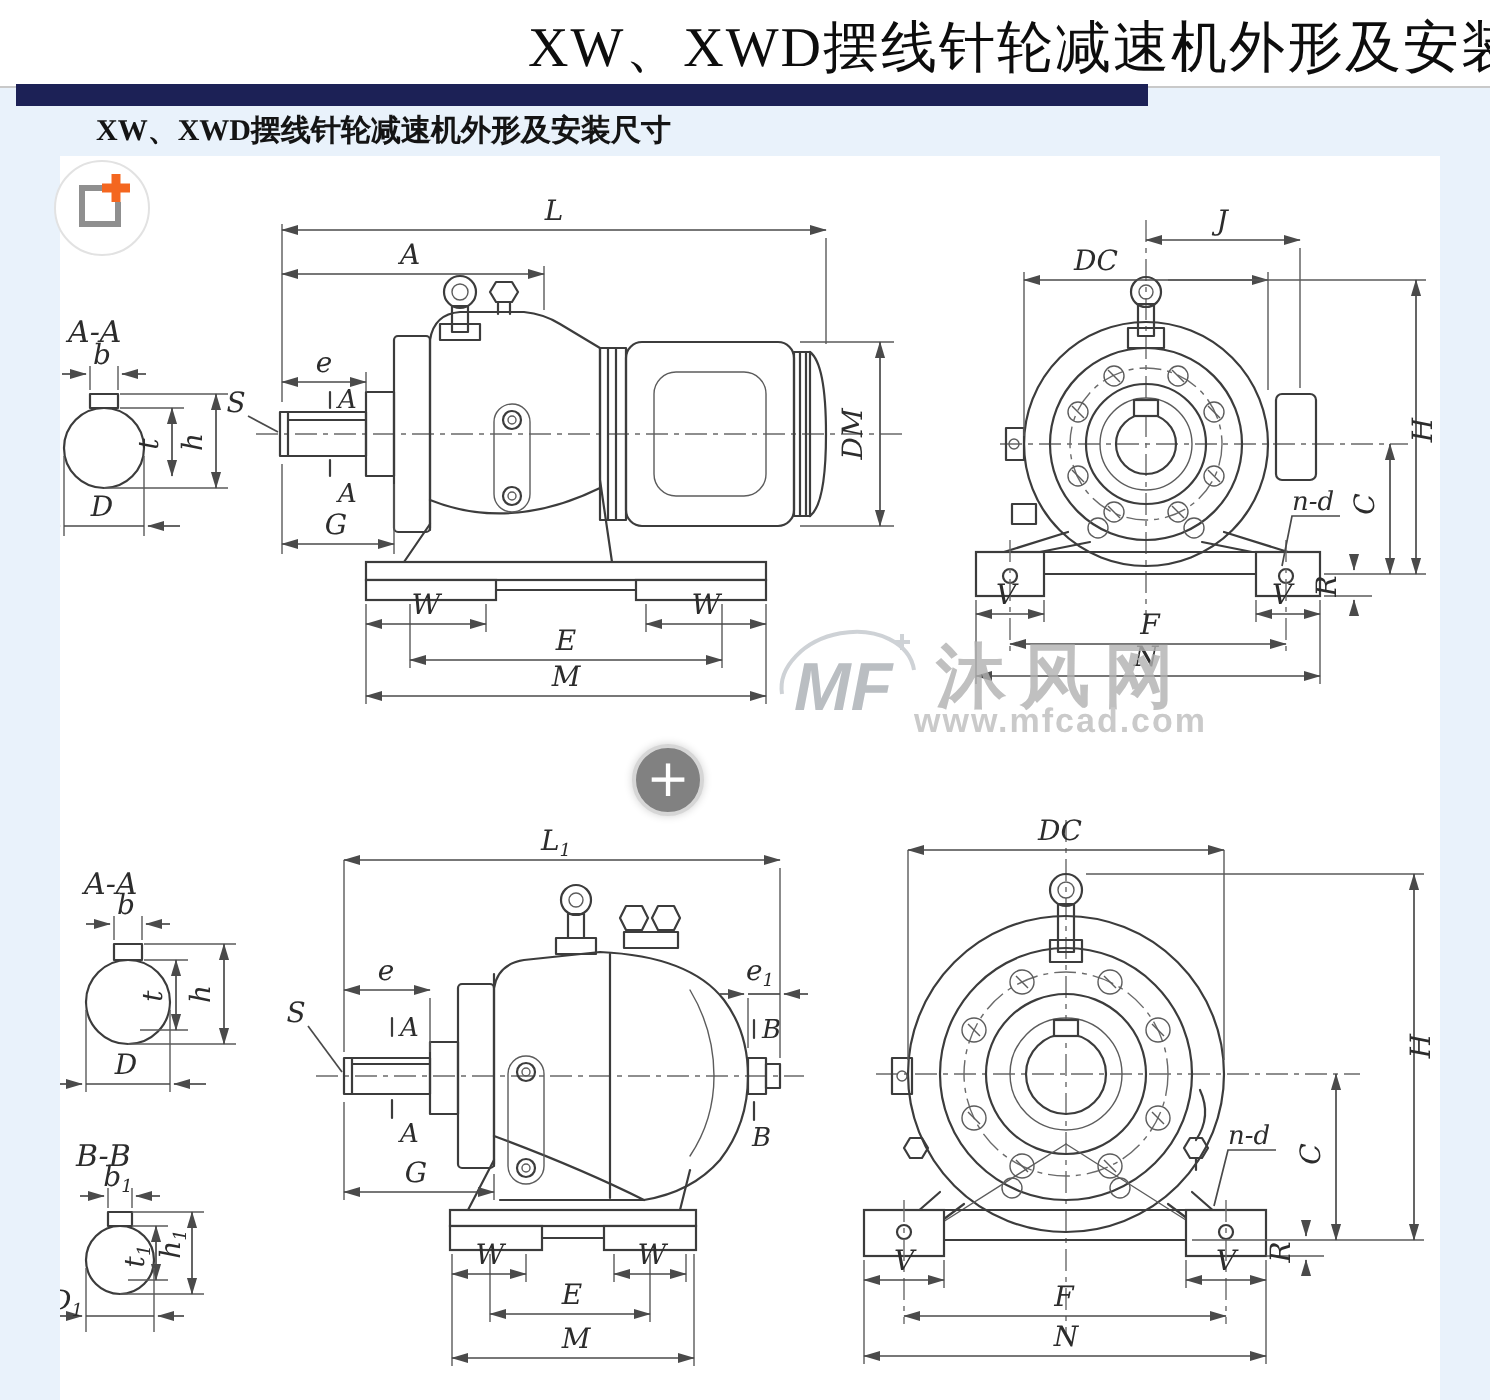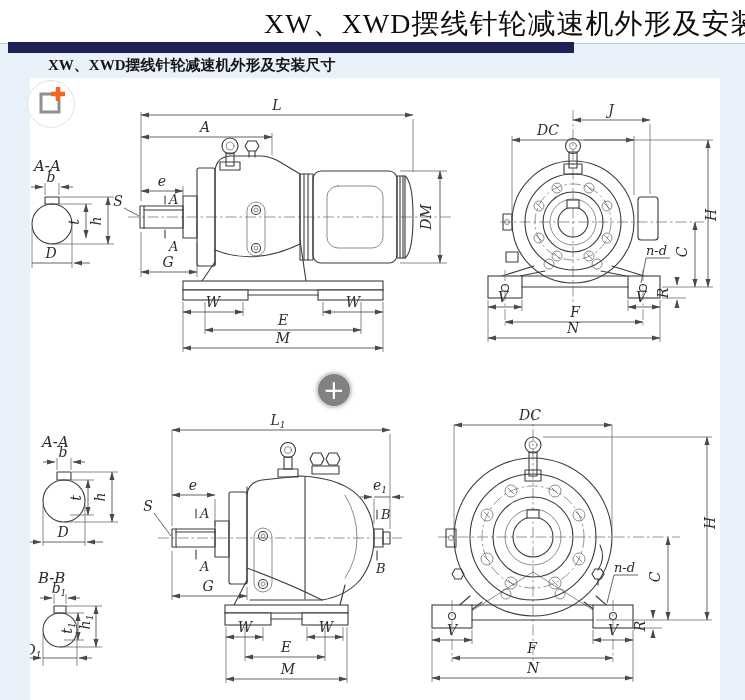--- a/index.html
+++ b/index.html
@@ -527,15 +527,25 @@
 </svg>
 
   <div class="enlarge">
     <svg width="46" height="46" viewBox="0 0 46 46">
       <path d="M27,13 L13,13 L13,31 L31,31 L31,20" fill="none" stroke="#8f8f8f" stroke-width="3"></path>
       <line x1="30" y1="6" x2="30" y2="20" stroke="#f4661f" stroke-width="4.5"></line>
       <line x1="23" y1="13" x2="37" y2="13" stroke="#f4661f" stroke-width="4.5"></line>
     </svg>
   </div>
 
+  <div class="watermark">
+    <svg width="80" height="56" viewBox="0 0 80 56">
+      <path d="M6,34 A30,22 -12 1 1 72,22" fill="none" stroke="#c3c7cc" stroke-width="2"></path>
+      <text x="12" y="42" font-family="Liberation Sans, sans-serif" font-style="italic" font-weight="bold" font-size="34" fill="#a9aeb4">MF</text>
+      <line x1="66" y1="4" x2="66" y2="12" stroke="#c3c7cc" stroke-width="2"></line>
+      <line x1="62" y1="8" x2="70" y2="8" stroke="#c3c7cc" stroke-width="2"></line>
+    </svg>
+    <div class="wm-name">沐风网</div>
+    <div class="wm-url">www.mfcad.com</div>
+  </div>
 
   <button class="zoom-btn">+</button>
 </div>
 
 </body></html>

